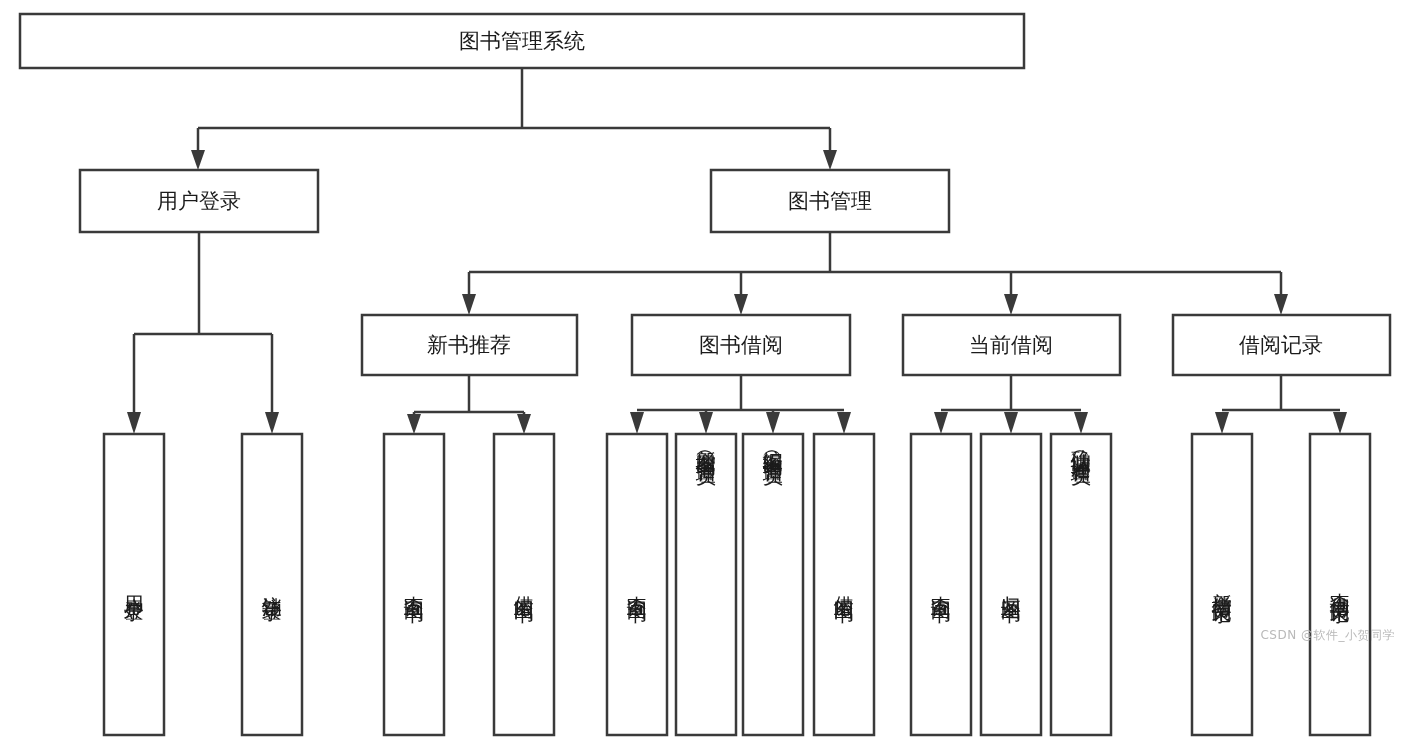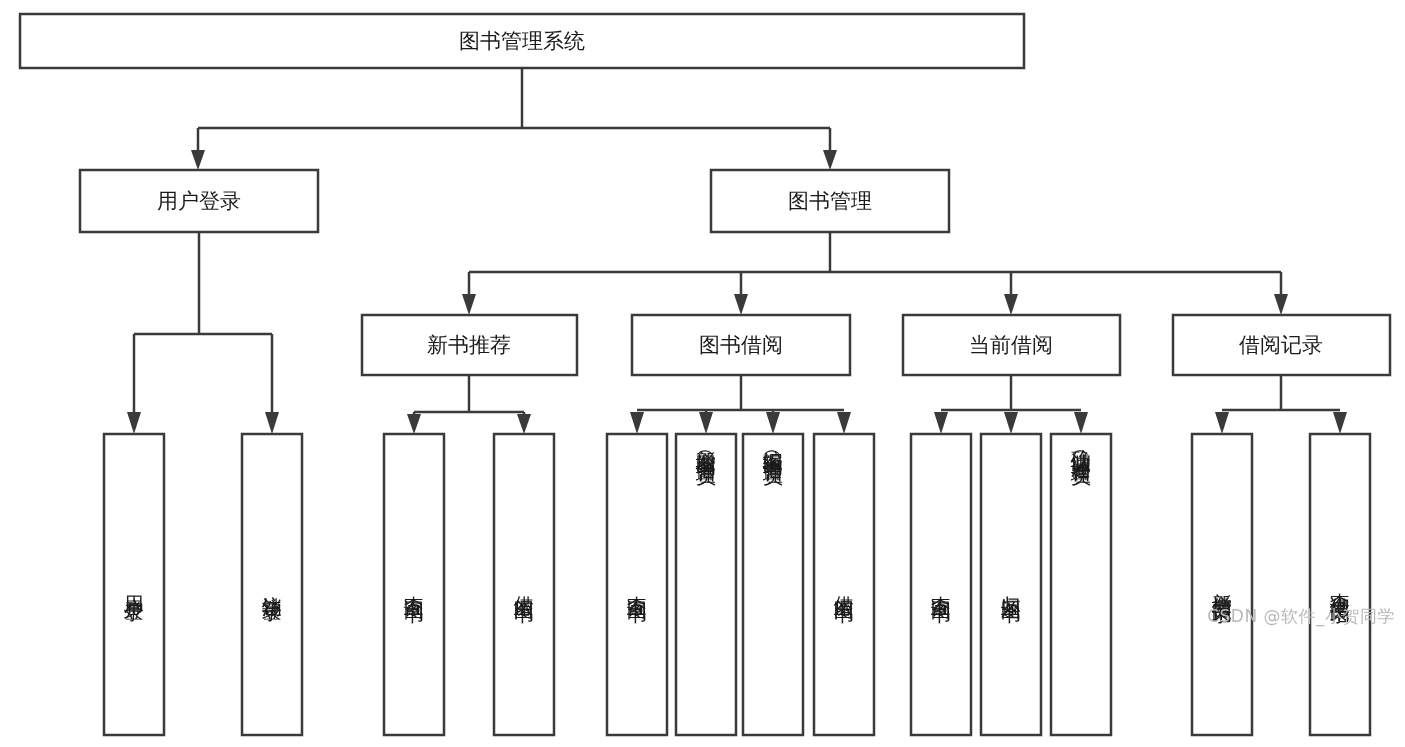--- a/index.html
+++ b/index.html
@@ -63,23 +63,23 @@
     font-size: 20px;
     line-height: 1.12;
     letter-spacing: 2.5px;
     color: #1b1b1b;
     white-space: nowrap;
     text-align: center;
   }
   .watermark {
     position: absolute;
     right: 10px;
-    bottom: 18px;
-    font-family: "DejaVu Sans", "Liberation Sans", sans-serif;
-    font-size: 17px;
+    bottom: 2px;
+    font-family: "DejaVu Sans", "Liberation Sans", sans-serif;
+    font-size: 12px;
     color: #b9b9b9;
     white-space: nowrap;
     letter-spacing: 0.5px;
   }
 </style>
 </head>
 <body>
 
 <div id="diagram-root">
 

